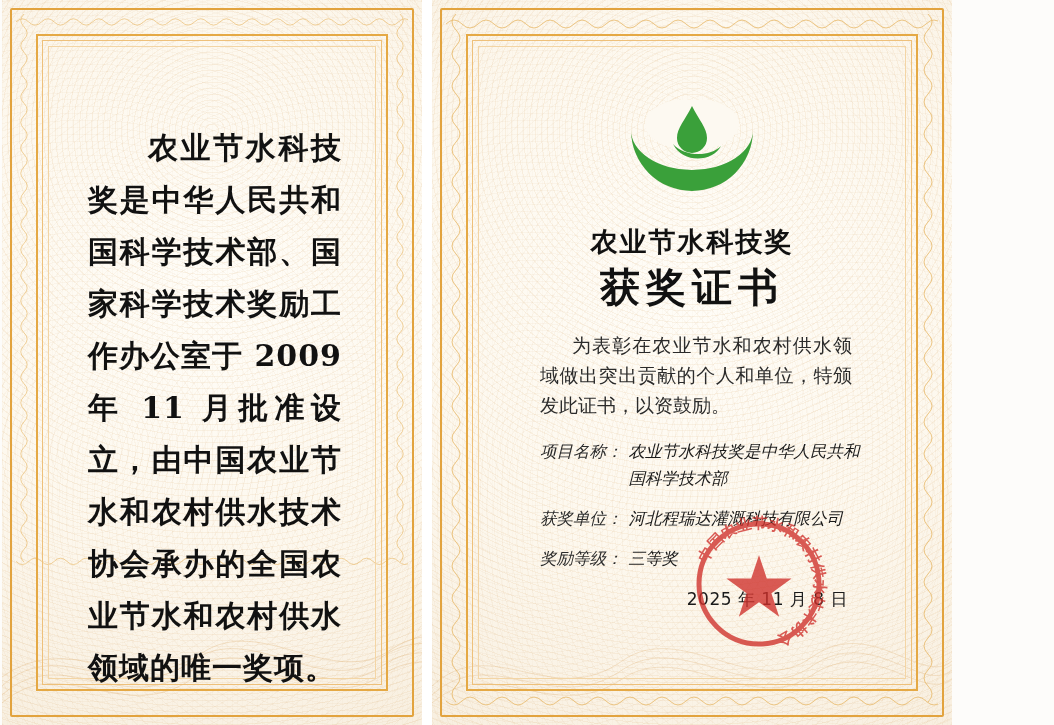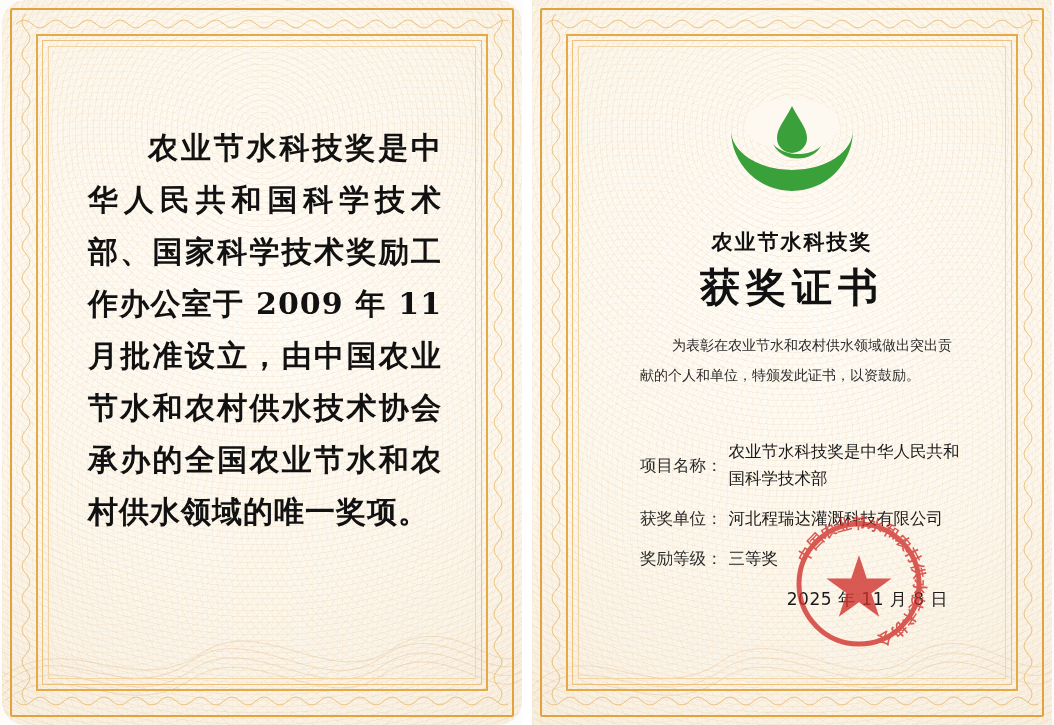--- a/index.html
+++ b/index.html
@@ -24,24 +24,23 @@
 
   
   .panel {
     position: relative;
     box-sizing: border-box;
     background:
       radial-gradient(circle at 50% 40%, #fffdf8 0%, #fdf8ee 55%, #f8efe0 100%);
     overflow: hidden;
   }
   .panel-left {
-    width: 520px;
+    width: 420px;
     height: 725px;
     margin-left: 2px;
-    border-radius: 24px;
   }
   .panel-gap {
     width: 10px;
     height: 725px;
     background: #ffffff;
   }
   .panel-right {
     width: 520px;
     height: 725px;
   }
@@ -125,50 +124,51 @@
   }
   .cert-title {
     position: absolute;
     top: 168px;
     left: 0; right: 0;
     text-align: center;
     font-family: "DejaVu Serif", "Liberation Serif", serif;
     font-weight: bold;
     color: #111111;
   }
-  .cert-title .l1 { font-size: 21px; letter-spacing: 2px; line-height: 44px; font-family: Liberation Serif, serif; }
+  .cert-title .l1 { font-size: 27px; letter-spacing: 2px; line-height: 44px; font-family: Liberation Serif, serif; }
   .cert-title .l2 { font-size: 40px; letter-spacing: 6px; line-height: 46px; }
 
   .preamble {
     position: absolute;
     top: 278px;
     left: 56px;
     right: 48px;
     font-family: "DejaVu Sans", "Liberation Sans", sans-serif;
-    font-size: 14px;
+    font-size: 19px;
     line-height: 30px;
     color: #2b2b2b;
     text-indent: 32px;
     text-align: justify;
   }
 
   .fields {
     position: absolute;
     top: 386px;
     left: 56px;
     right: 40px;
     font-family: "DejaVu Sans", "Liberation Sans", sans-serif;
     font-size: 16.5px;
     color: #2b2b2b;
   }
   .field-row {
     display: flex;
-    align-items: center;
+    align-items: flex-start;
     margin-bottom: 13px;
     line-height: 27px;
+    font-style: italic;
   }
   .field-label {
     flex: 0 0 auto;
     white-space: nowrap;
     color: #2b2b2b;
   }
   .field-value {
     flex: 1 1 auto;
     padding-left: 6px;
     color: #1a1a1a;

